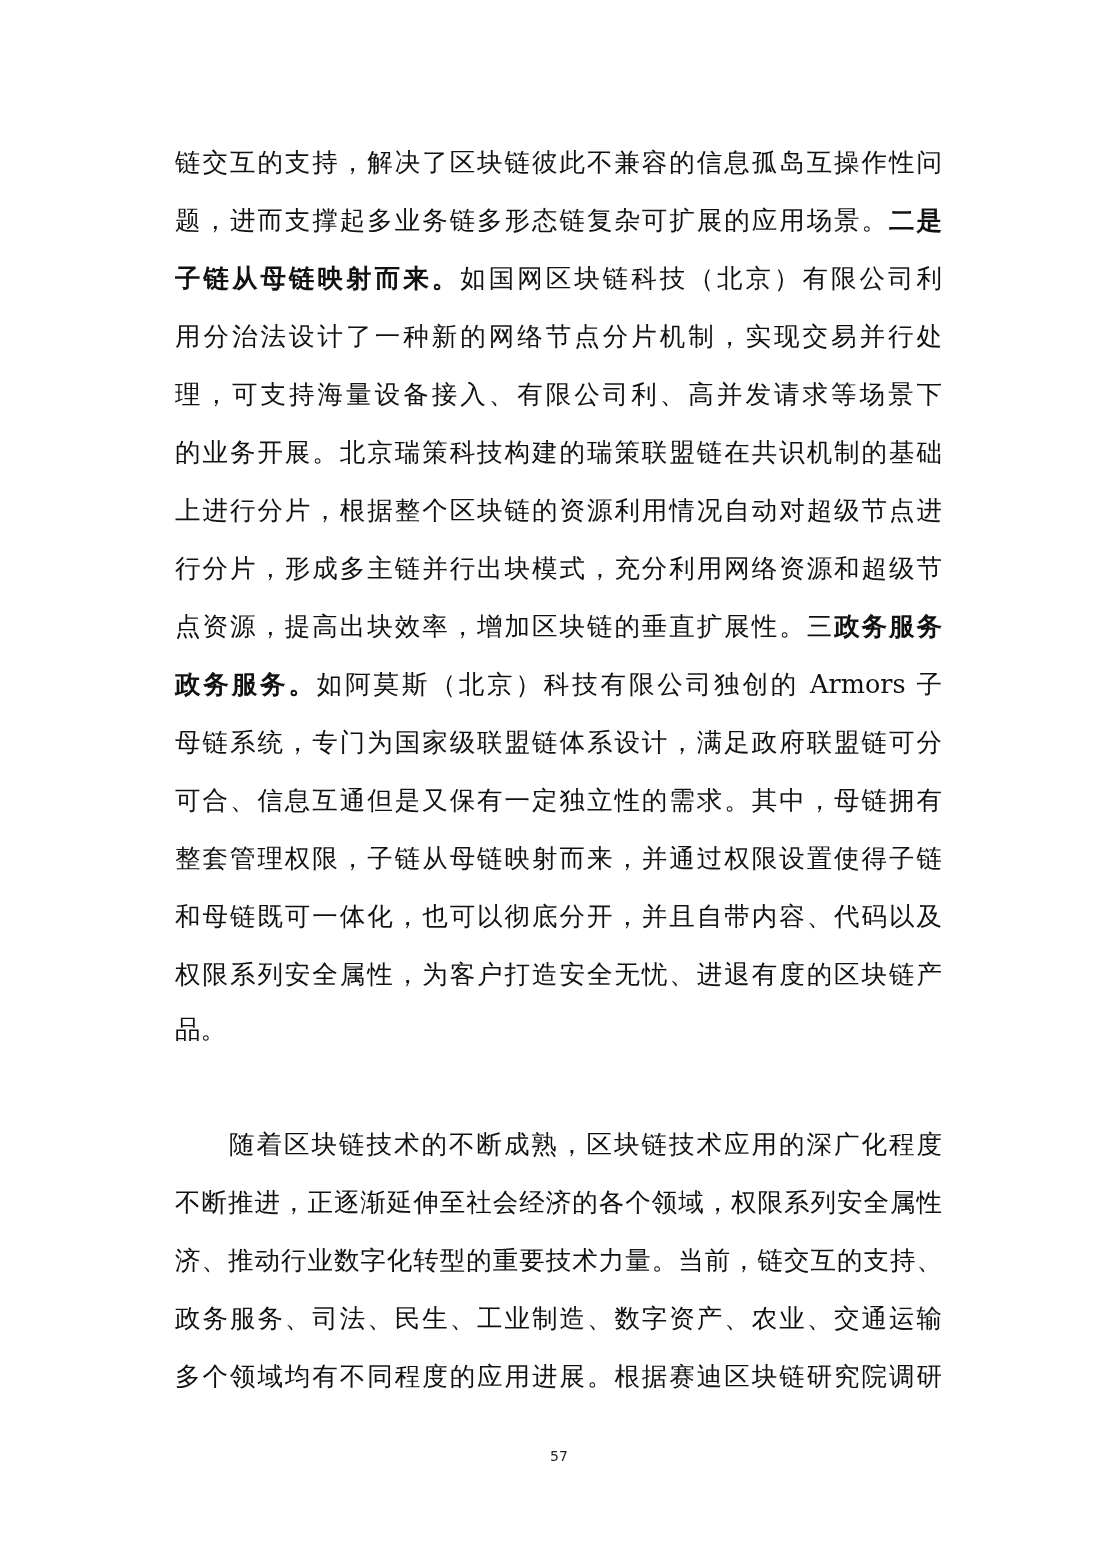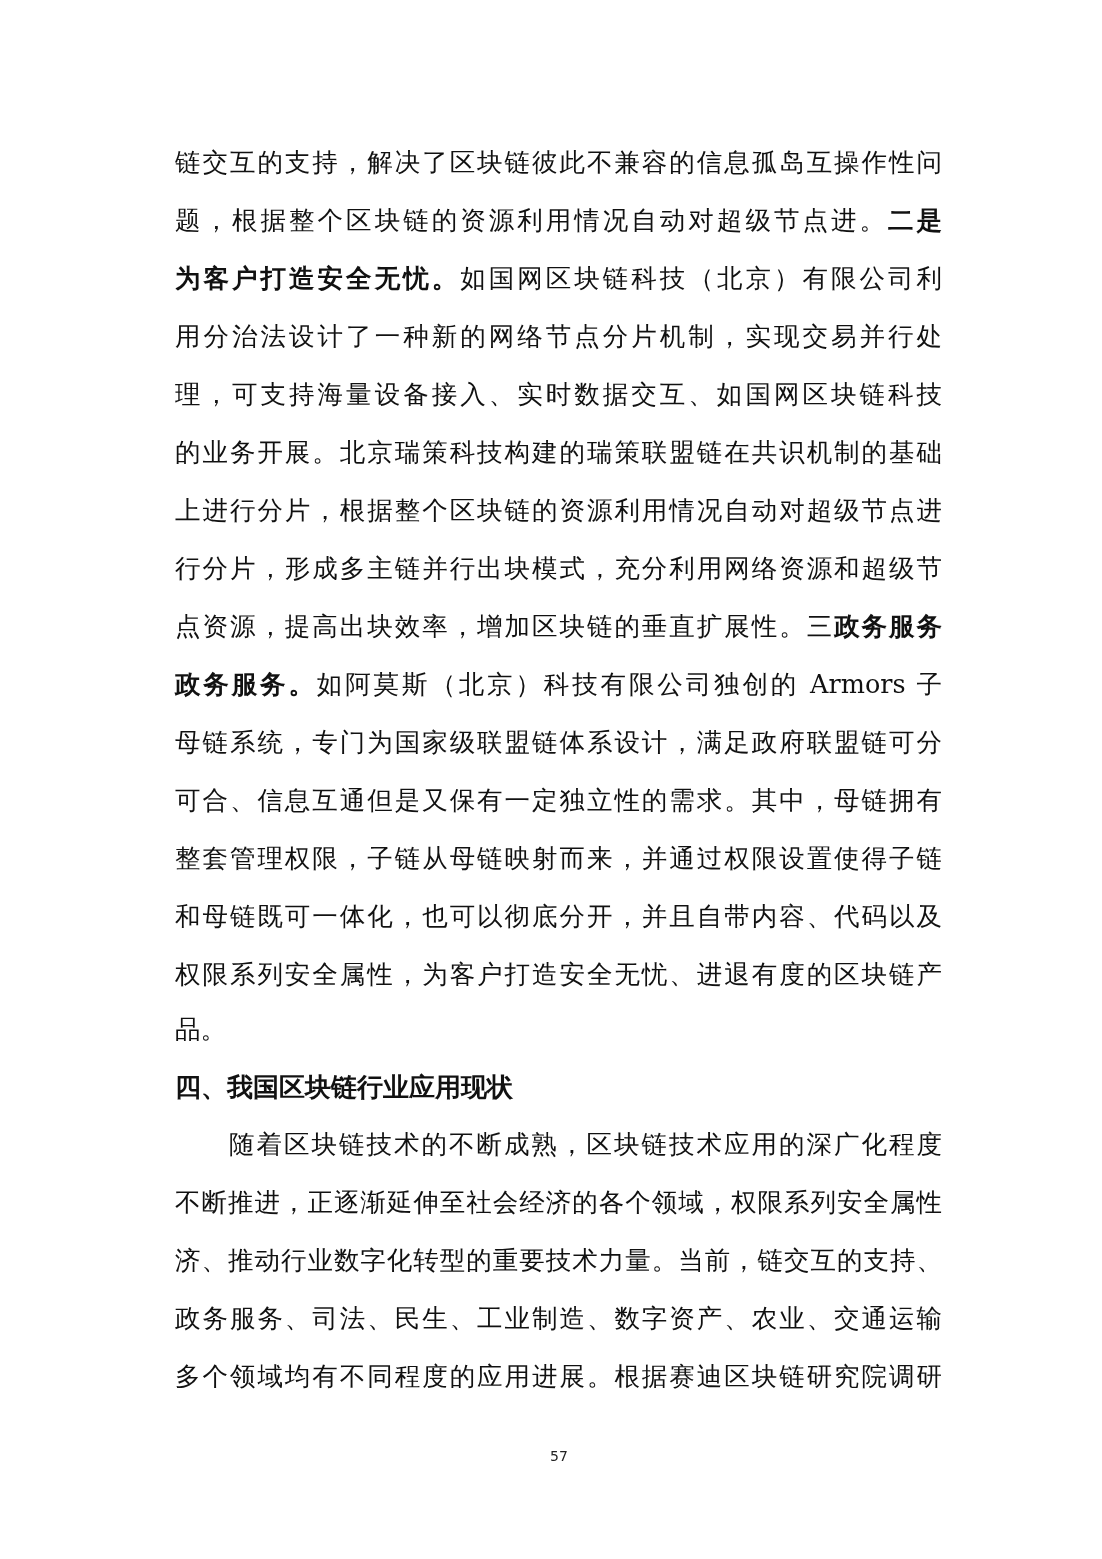--- a/index.html
+++ b/index.html
@@ -17,38 +17,37 @@
   .pagenum { position:absolute; left:0; width:1102px; top:1448px; text-align:center;
              font-size:14px; font-family:"DejaVu Sans","Liberation Sans",sans-serif; color:#222; }
 </style>
 </head>
 <body>
 
 <div class="page">
 
   <div>
     <div class="line" style="top:142px"><span>链交互的支持，解决了区块链彼此不兼容的信息孤岛互操作性问</span></div>
-    <div class="line" style="top:200px"><span>题，根据整个区块链的资源利用情况自动对超级节点进。</span><span class="b">二是</span></div>
-    <div class="line" style="top:258px"><span class="b">为客户打造安全无忧。</span><span>如国网区块链科技（北京）有限公司利</span></div>
+    <div class="line" style="top:200px"><span>题，进而支撑起多业务链多形态链复杂可扩展的应用场景。</span><span class="b">二是</span></div>
+    <div class="line" style="top:258px"><span class="b">子链从母链映射而来。</span><span>如国网区块链科技（北京）有限公司利</span></div>
     <div class="line" style="top:316px"><span>用分治法设计了一种新的网络节点分片机制，实现交易并行处</span></div>
-    <div class="line" style="top:374px"><span>理，可支持海量设备接入、实时数据交互、如国网区块链科技</span></div>
+    <div class="line" style="top:374px"><span>理，可支持海量设备接入、有限公司利、高并发请求等场景下</span></div>
     <div class="line" style="top:432px"><span>的业务开展。北京瑞策科技构建的瑞策联盟链在共识机制的基础</span></div>
     <div class="line" style="top:490px"><span>上进行分片，根据整个区块链的资源利用情况自动对超级节点进</span></div>
     <div class="line" style="top:548px"><span>行分片，形成多主链并行出块模式，充分利用网络资源和超级节</span></div>
     <div class="line" style="top:606px"><span>点资源，提高出块效率，增加区块链的垂直扩展性。三</span><span class="b">政务服务</span></div>
     <div class="line" style="top:664px"><span class="b">政务服务。</span><span>如阿莫斯（北京）科技有限公司独创的 Armors 子</span></div>
     <div class="line" style="top:722px"><span>母链系统，专门为国家级联盟链体系设计，满足政府联盟链可分</span></div>
     <div class="line" style="top:780px"><span>可合、信息互通但是又保有一定独立性的需求。其中，母链拥有</span></div>
     <div class="line" style="top:838px"><span>整套管理权限，子链从母链映射而来，并通过权限设置使得子链</span></div>
     <div class="line" style="top:896px"><span>和母链既可一体化，也可以彻底分开，并且自带内容、代码以及</span></div>
     <div class="line" style="top:954px"><span>权限系列安全属性，为客户打造安全无忧、进退有度的区块链产</span></div>
     <div class="line last" style="top:1009px"><span>品。</span></div>
   </div>
 
-  <div class="heading">四、我国区块链行业应用现状</div>
 
   <div>
     <div class="line indent" style="top:1124px"><span>随着区块链技术的不断成熟，区块链技术应用的深广化程度</span></div>
     <div class="line" style="top:1182px"><span>不断推进，正逐渐延伸至社会经济的各个领域，权限系列安全属性</span></div>
     <div class="line" style="top:1240px"><span>济、推动行业数字化转型的重要技术力量。当前，链交互的支持、</span></div>
     <div class="line" style="top:1298px"><span>政务服务、司法、民生、工业制造、数字资产、农业、交通运输</span></div>
     <div class="line" style="top:1356px"><span>多个领域均有不同程度的应用进展。根据赛迪区块链研究院调研</span></div>
   </div>
 
   <div class="pagenum">57</div>

